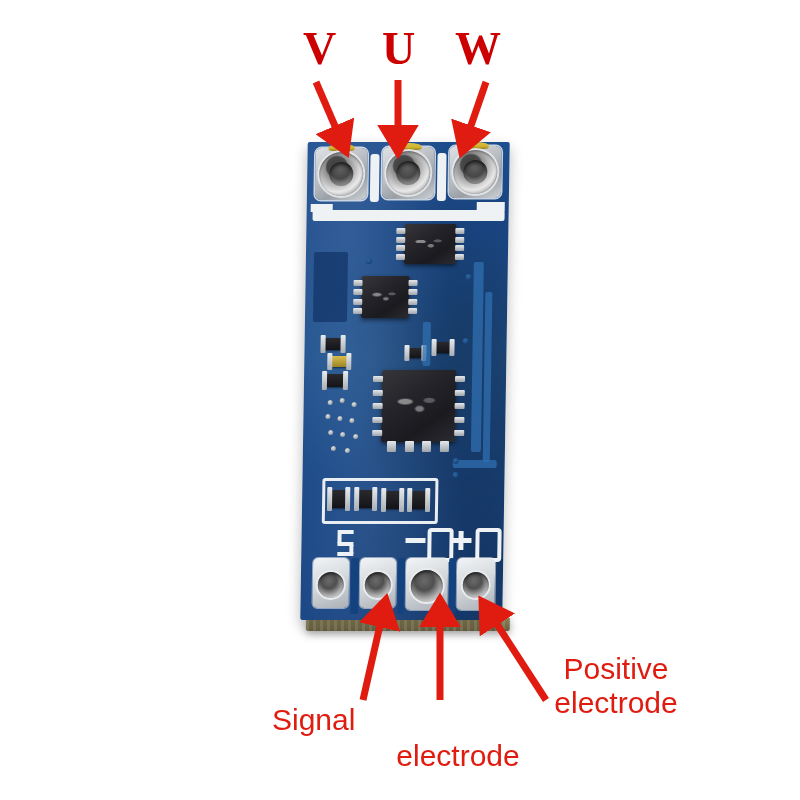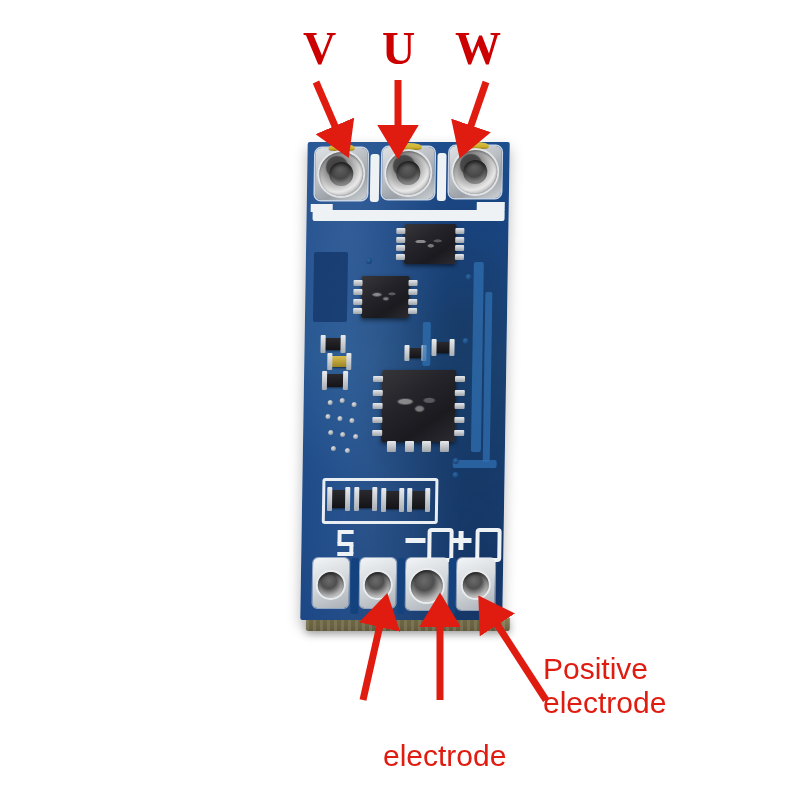--- a/index.html
+++ b/index.html
@@ -26,21 +26,21 @@
   .botlabel{
     position:absolute;
     font-family:"Liberation Sans", sans-serif;
     font-weight:normal;
     font-size:30px;
     color:#e01b10;
     line-height:1.12;
     white-space:nowrap;
     user-select:none;
   }
-  .botlabel.two{white-space:normal;text-align:left;}
+  .botlabel.two{white-space:normal;text-align:center;}
 
   
   .arrowsvg{position:absolute;left:0;top:0;width:800px;height:800px;pointer-events:none;}
 
   
   #pcb{
     position:absolute;
     left:304px;top:142px;
     width:202px;height:478px;
   }
@@ -335,20 +335,23 @@
 
     <line x1="440" y1="700" x2="440" y2="612" stroke="#e01b10" stroke-width="7" marker-end="url(#ah)"></line>
 
     <line x1="546" y1="700" x2="489" y2="612" stroke="#e01b10" stroke-width="7" marker-end="url(#ah)"></line>
   </svg>
 
   <div class="toplabel" style="left:303px;top:26px;">V</div>
   <div class="toplabel" style="left:382px;top:26px;">U</div>
   <div class="toplabel" style="left:455px;top:26px;">W</div>
 
+  <div class="botlabel" style="left:272px;top:703px;">
+    <span>Signal</span>
+  </div>
 
   <div class="botlabel two" style="left:383px;top:705px;width:150px;">
     <br>
     <span>electrode</span>
   </div>
 
   <div class="botlabel two" style="left:543px;top:652px;width:146px;">
     <span>Positive</span><br>
     <span>electrode</span>
   </div>

